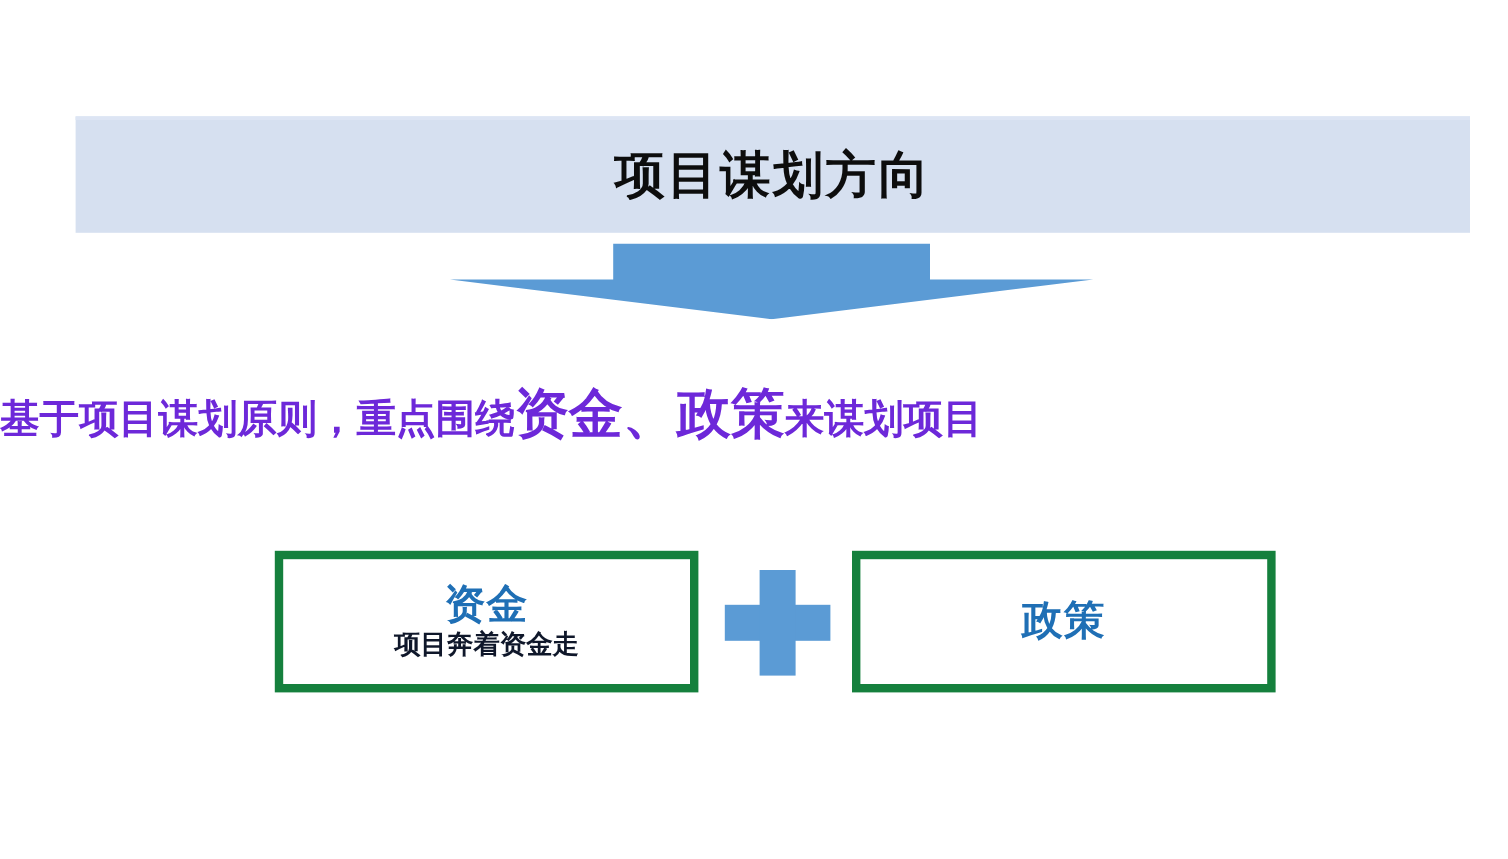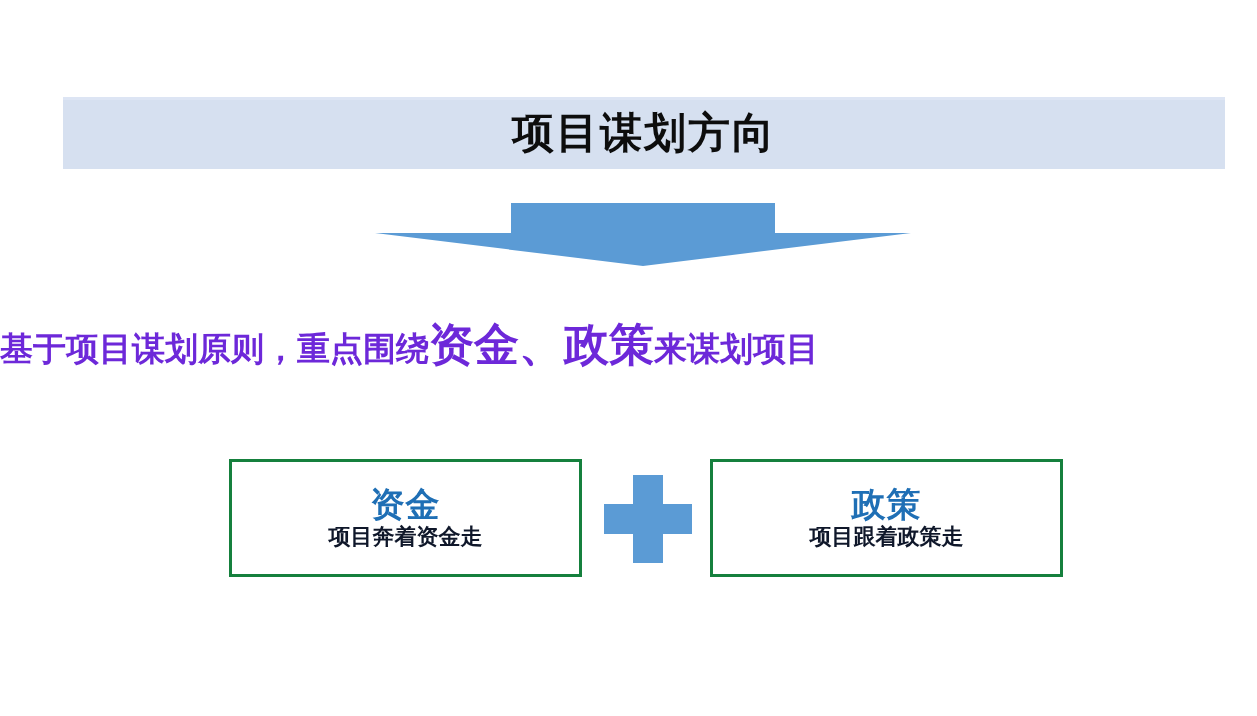--- a/index.html
+++ b/index.html
@@ -17,21 +17,21 @@
     background: #ffffff;
     overflow: hidden;
   }
 
   
   .title-banner {
     position: absolute;
     left: 63px;
     top: 97px;
     width: 1162px;
-    height: 72px;
+    height: 97px;
     background: #d6e0f0;
     display: flex;
     align-items: center;
     justify-content: center;
   }
   .title-banner::before {
     content: "";
     position: absolute;
     left: 0;
     top: 0;
@@ -91,21 +91,21 @@
     left: 0;
     top: 459px;
     width: 1257px;
     height: 124px;
   }
   .concept-box {
     position: absolute;
     top: 0;
     width: 353px;
     height: 118px;
-    border: 3px solid #15803d;
+    border: 7px solid #15803d;
     background: #ffffff;
     box-sizing: border-box;
     display: flex;
     flex-direction: column;
     align-items: center;
     justify-content: center;
   }
   .concept-box.left  { left: 229px; }
   .concept-box.right { left: 710px; font-family: Liberation Serif, serif; }
   .concept-title {
@@ -176,18 +176,17 @@
       <div class="concept-sub">项目奔着资金走</div>
     </div>
 
     <div class="plus-sign">
       <span class="bar-h"></span>
       <span class="bar-v"></span>
     </div>
 
     <div class="concept-box right">
       <div class="concept-title">政策</div>
-      <div class="concept-sub">项目跟着政策走</div>
     </div>
 
   </div>
 
 </div>
 
 </body></html>

